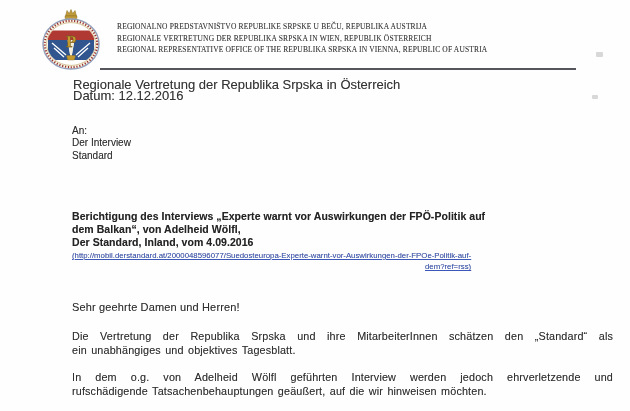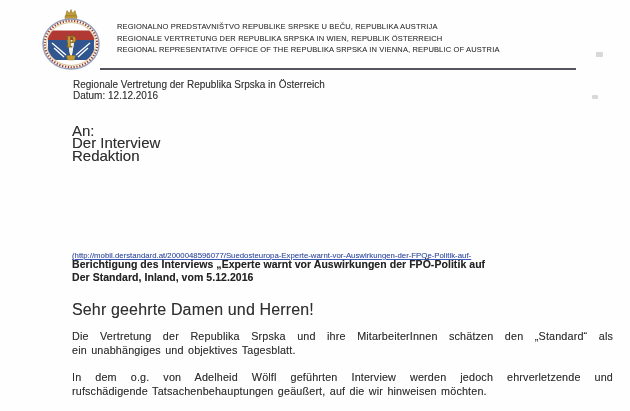--- a/index.html
+++ b/index.html
@@ -4,29 +4,29 @@
 <style>
   html,body { margin:0; padding:0; background:#ffffff; }
   .doc {
     position:relative; width:630px; height:411px; background:#fefefe;
     font-family:"Liberation Sans", sans-serif; color:#2f2f2f; overflow:hidden;
     text-shadow:0 0 0.5px rgba(70,70,70,0.45);
   }
   .abs { position:absolute; }
   
   .org-block { left:117px; top:21px; font-size:7.5px; line-height:11.5px;
-    color:#3c3c3c; letter-spacing:0.15px; white-space:nowrap; }
+    color:#3c3c3c; letter-spacing:0.15px; white-space:nowrap;font-family:Liberation Serif, serif; }
   .rule { left:100px; top:68px; width:476px; height:1.6px; background:#55555e; }
-  .meta-block { left:73px; top:79px; font-size:10px; line-height:11.3px; color:#353535; white-space:nowrap; }
-  .recipient-block { left:72px; top:125px; font-size:15px; line-height:12.3px; white-space:nowrap; }
+  .meta-block { left:73px; top:79px; font-size:13px; line-height:11.3px; color:#353535; white-space:nowrap; }
+  .recipient-block { left:72px; top:125px; font-size:10px; line-height:12.3px; white-space:nowrap; }
   .subject-block { left:72px; top:210px; font-size:10.5px; font-weight:bold;
-    line-height:13px; color:#242424; white-space:nowrap; letter-spacing:0.05px;margin-top:48px; }
+    line-height:13px; color:#242424; white-space:nowrap; letter-spacing:0.05px; }
   .link-block { left:72px; top:250px; font-size:7.8px; line-height:11.2px; white-space:nowrap; }
   .link-block .lk { text-decoration:underline; cursor:pointer; }
-  .salutation { left:72px; top:301px; font-size:16px; letter-spacing:0.15px; }
+  .salutation { left:72px; top:301px; font-size:11px; letter-spacing:0.15px; }
   .para { left:72px; top:0; width:541px; font-size:10.8px; line-height:13.5px;
     letter-spacing:0.15px; word-spacing:1.2px; }
   .para .jline { text-align:justify; text-align-last:justify; }
   #para1 { top:330px; }
   #para2 { top:370px; line-height:14px; }
   .speck { background:#d8d8d8; border-radius:1px; }
   .logo { left:40px; top:7px; width:62px; height:63px; }
 </style>
 </head>
 <body>
@@ -66,30 +66,32 @@
   <div class="abs rule" style="background: rgb(85, 85, 94);"></div>
 
   <div class="abs meta-block">
     <div>Regionale Vertretung der Republika Srpska in Österreich</div>
     <div>Datum: 12.12.2016</div>
   </div>
 
   <div class="abs recipient-block">
     <div>An:</div>
     <div>Der Interview</div>
-    <div>Redaktion</div>
+    <div>Standard</div>
   </div>
 
   <div class="abs subject-block">
     <div>Berichtigung des Interviews „Experte warnt vor Auswirkungen der FPÖ-Politik auf</div>
-    <div>Der Standard, Inland, vom 5.12.2016</div>
+    <div>dem Balkan“, von Adelheid Wölfl,</div>
+    <div>Der Standard, Inland, vom 4.09.2016</div>
   </div>
 
   <div class="abs link-block" id="article-link" style="color: rgb(59, 87, 184); text-align: right;">
     <div class="lk">(http://mobil.derstandard.at/2000048596077/Suedosteuropa-Experte-warnt-vor-Auswirkungen-der-FPOe-Politik-auf-</div>
+    <div class="lk">dem?ref=rss)</div>
   </div>
 
   <div class="abs salutation">Sehr geehrte Damen und Herren!</div>
 
   <div class="abs para" id="para2">
     <div class="jline">In dem o.g. von Adelheid Wölfl geführten Interview werden jedoch ehrverletzende und</div>
     <div>rufschädigende Tatsachenbehauptungen geäußert, auf die wir hinweisen möchten.</div>
   </div>
 
   <div class="abs para" id="para1">

